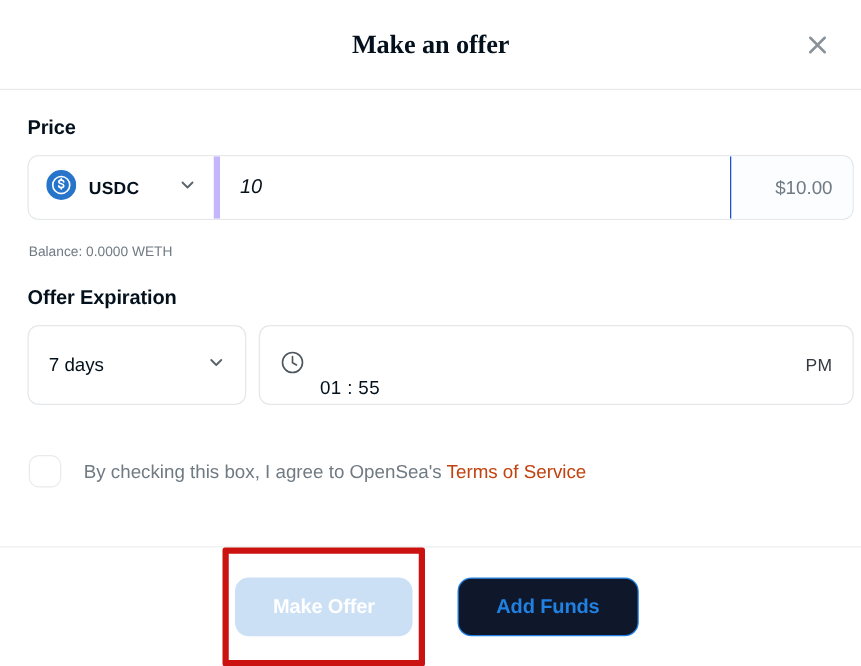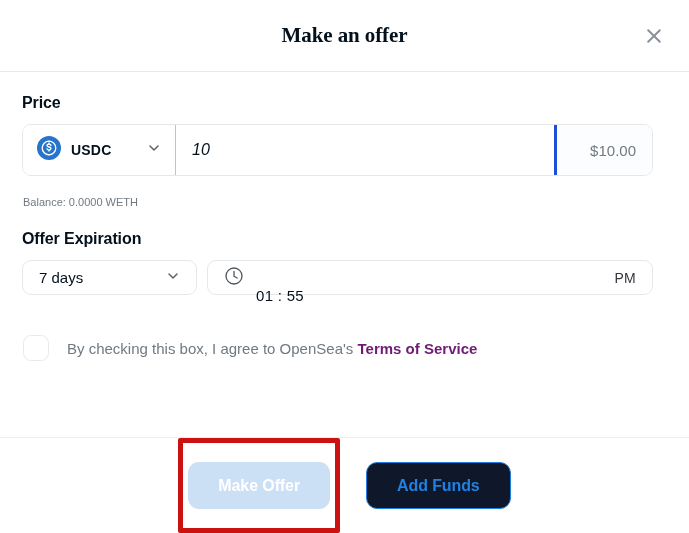--- a/index.html
+++ b/index.html
@@ -47,21 +47,21 @@
     align-items: center;
     justify-content: center;
     cursor: pointer;
     background: none;
     border: none;
   }
   .close-btn svg { display: block; }
 
   
   .modal-body {
-    padding: 22px 36px 0 22px;
+    padding: 22px 6px 0 22px;
   }
 
   .section-label {
     font-size: 16px;
     font-weight: bold;
     color: #04111d;
     margin-bottom: 12px;
     letter-spacing: -0.1px;
   }
 
@@ -74,21 +74,21 @@
     border-radius: 9px;
     overflow: hidden;
     background: #fff;
   }
   .currency-select {
     width: 153px;
     display: flex;
     align-items: center;
     gap: 10px;
     padding: 0 14px;
-    border-right: 1px solid #c4b5fd;
+    border-right: 5px solid #c4b5fd;
     cursor: pointer;
     background: #fff;
     flex: 0 0 153px;
   }
   .usdc-icon { flex: 0 0 auto; display: block; }
   .currency-code {
     font-size: 14px;
     font-weight: bold;
     color: #04111d;
     letter-spacing: 0.2px;
@@ -106,21 +106,21 @@
     padding: 0 16px;
     background: #fff;
     min-width: 0;
     font-style: italic;
   }
   .price-input::placeholder { color: #9aa3ab; }
 
   .price-suffix {
     flex: 0 0 98px;
     background: #fbfdff;
-    border-left: 3px solid #1d4ed8;
+    border-left: 1px solid #1d4ed8;
     display: flex;
     align-items: center;
     justify-content: flex-end;
     padding-right: 16px;
     font-size: 15px;
     color: #707a83;
   }
 
   .price-meta {
     display: flex;
@@ -138,21 +138,21 @@
     color: #707a83;
     margin-top: 12px;
   }
 
   
   .expiration-section { margin-top: 22px; }
 
   .expiration-row {
     display: flex;
     gap: 10px;
-    height: 35px;
+    height: 64px;
   }
   .days-select {
     flex: 0 0 175px;
     display: flex;
     align-items: center;
     justify-content: space-between;
     padding: 0 16px;
     border: 1px solid #e5e8eb;
     border-radius: 9px;
     background: #fff;
@@ -200,24 +200,23 @@
     border: 1.6px solid #e9eaec;
     border-radius: 8px;
     background: #fff;
     cursor: pointer;
   }
   .terms-text {
     font-size: 15px;
     color: #707a83;
   }
   .terms-link {
-    color: #701a75;
+    color: #c2410c;
     text-decoration: none;
     cursor: pointer;
-    font-weight: bold;
   }
 
   
   .modal-footer {
     position: absolute;
     left: 0;
     right: 0;
     bottom: 0;
     height: 96px;
     border-top: 1px solid #eceef0;

